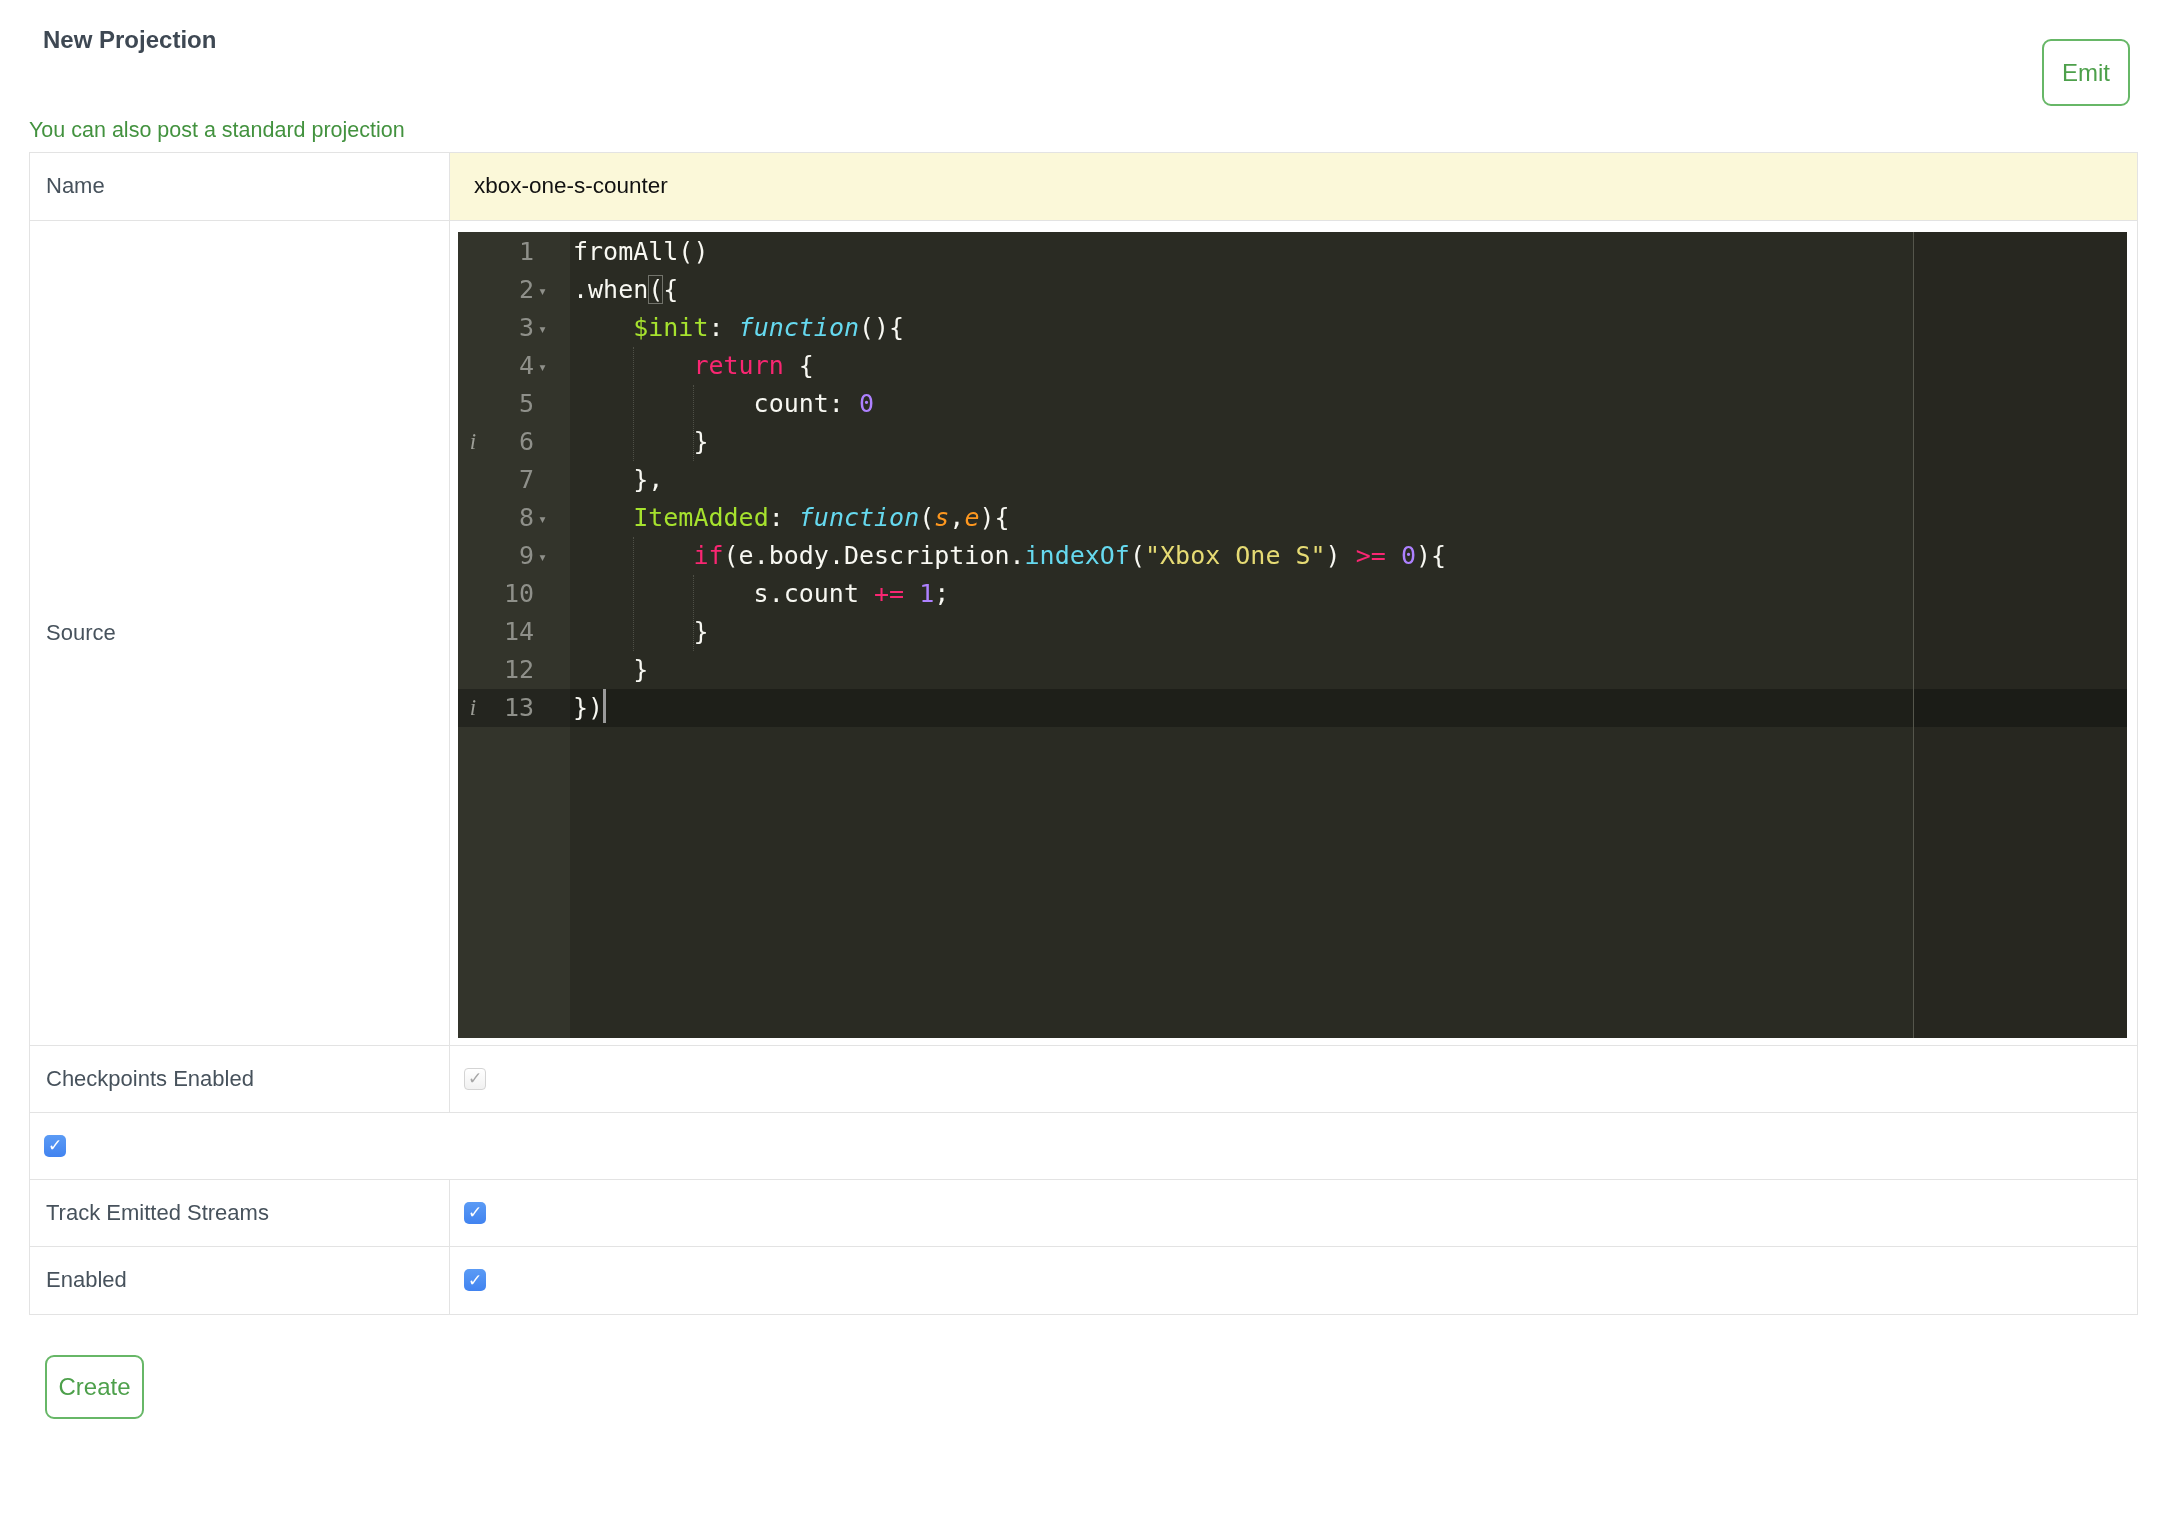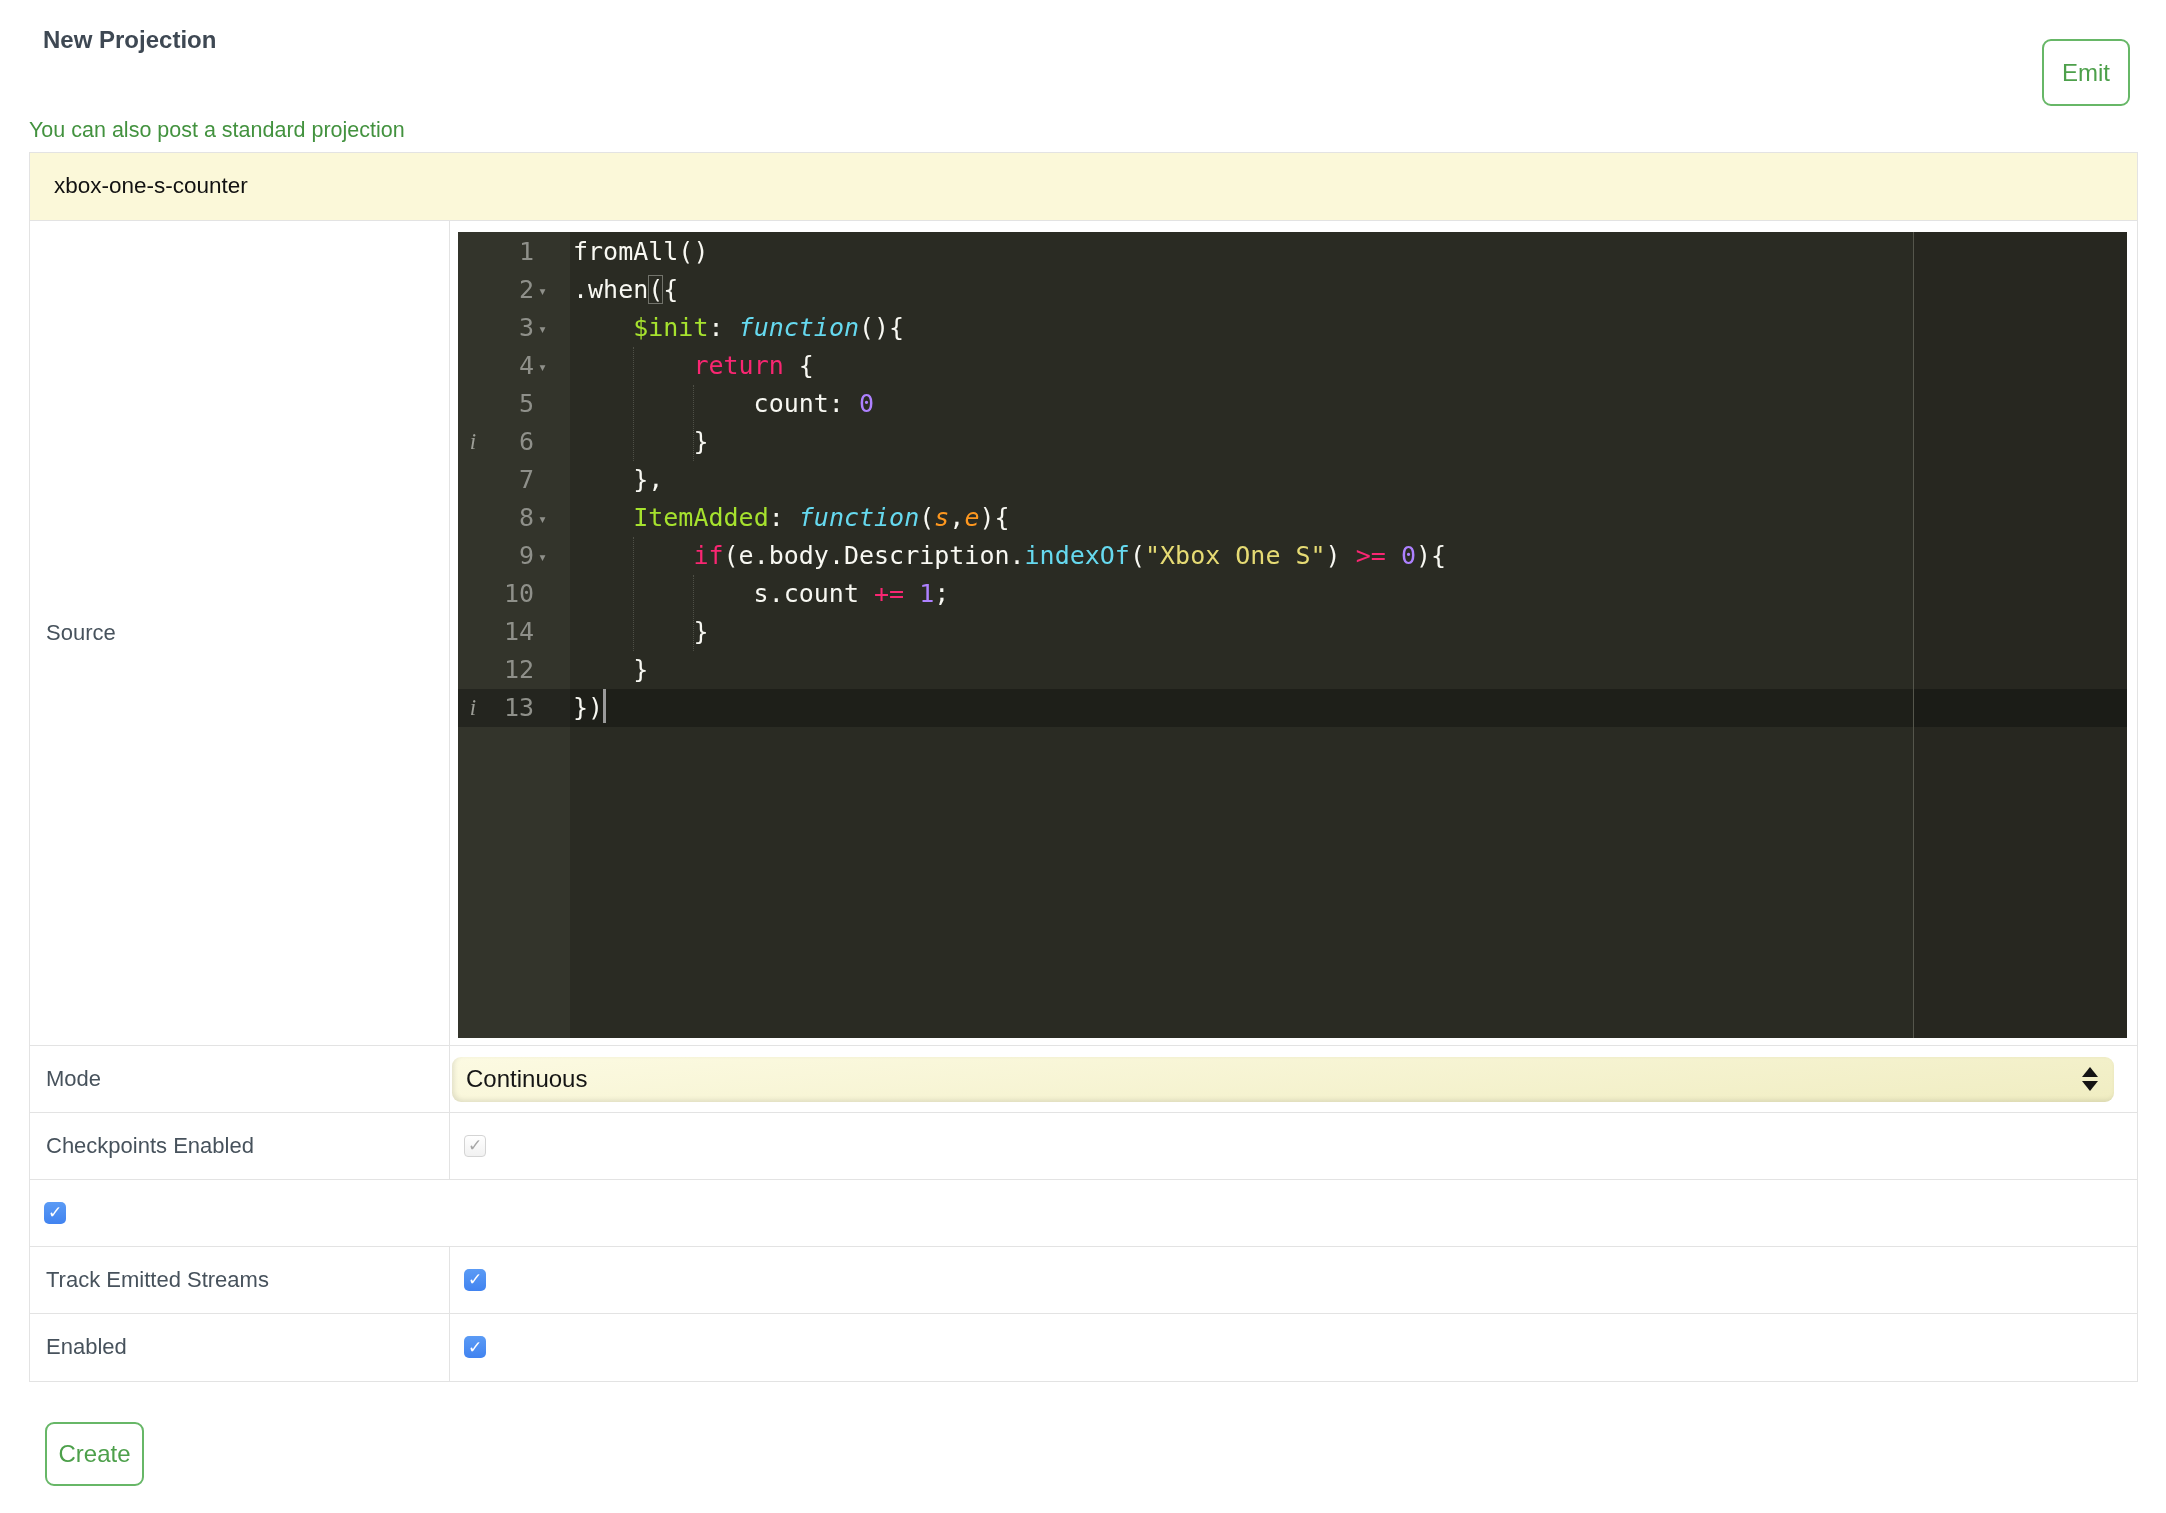--- a/index.html
+++ b/index.html
@@ -121,20 +121,21 @@
 <div class="page">
 
   <h1 class="page-title">New Projection</h1>
   <button class="back-btn">Emit</button>
 
   <a href="#" class="std-link">You can also post a standard projection</a>
 
   <div class="table">
 
     <div class="row row-name">
+      <div class="cell-label">Name</div>
       <div class="cell-value">
         <input class="name-input" type="text" value="xbox-one-s-counter" style="">
       </div>
     </div>
 
     <div class="row row-source">
       <div class="cell-label">Source</div>
       <div class="cell-value cell-source">
         <div class="editor">
           <div class="ed-gutter-col"></div>
@@ -248,32 +249,20 @@
                   <span class="ed-num">13</span>
                   <span class="ed-fold"></span>
                 </div>
                 <div class="ed-code"><span class="tk-p">})</span><span class="ed-cursor"></span></div>
               </div>
             </div>
         </div>
       </div>
     </div>
 
-    <div class="row row-std">
-      <div class="cell-label">Mode</div>
-      <div class="cell-value">
-        <div class="select">
-          <span class="select-value">Continuous</span>
-          <span class="select-arrows">
-            <i class="tri up"></i>
-            <i class="tri down"></i>
-          </span>
-        </div>
-      </div>
-    </div>
 
     <div class="row row-std">
       <div class="cell-label">Checkpoints Enabled</div>
       <div class="cell-value">
         <div class="cb cb-disabled">
           <span class="cb-mark">✓</span>
         </div>
       </div>
     </div>
 

